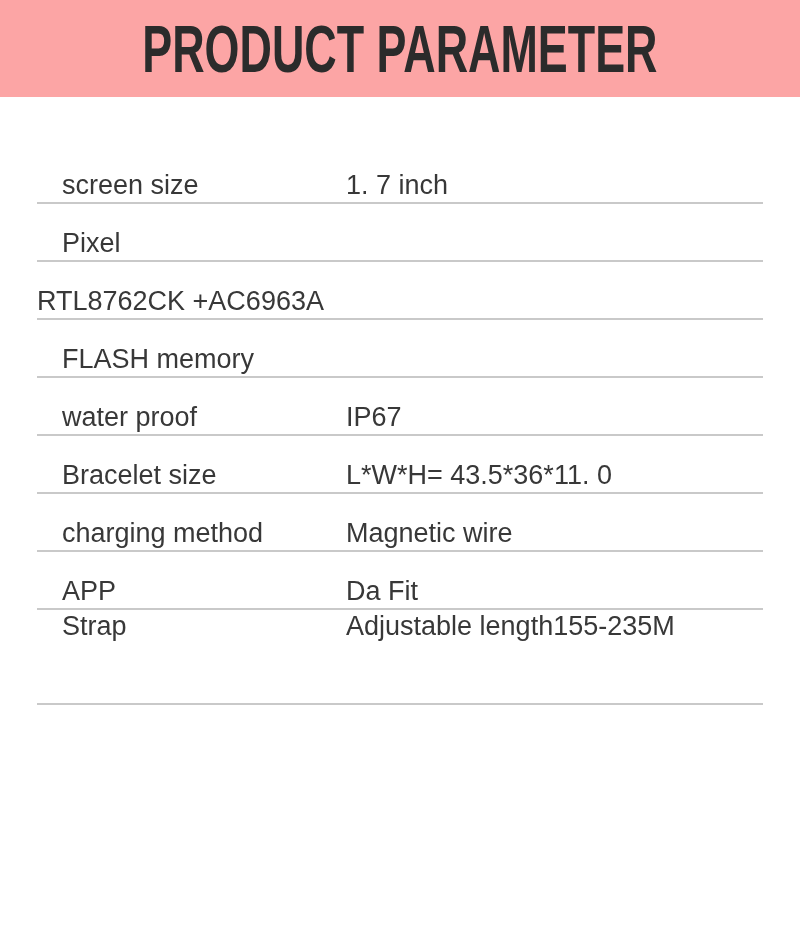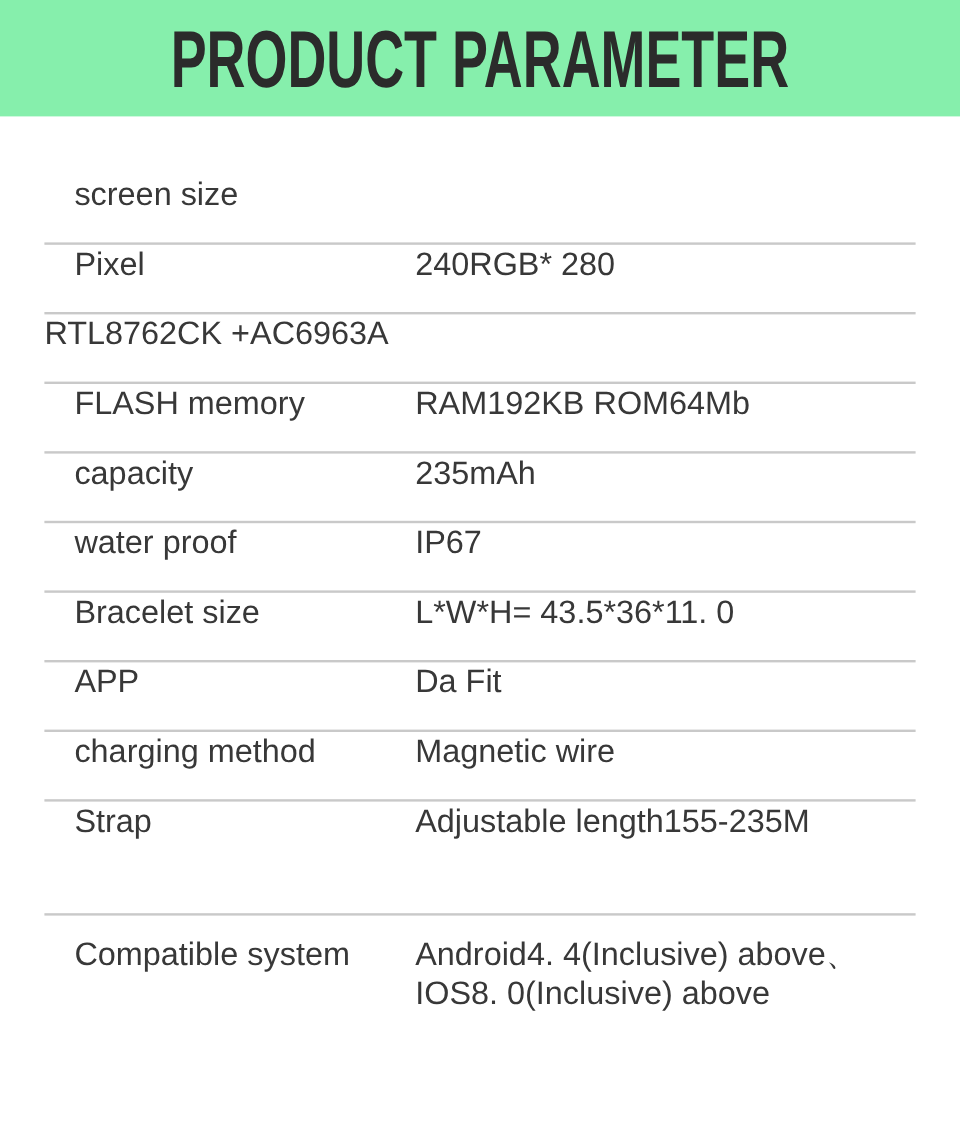--- a/index.html
+++ b/index.html
@@ -7,21 +7,21 @@
   body {
     width: 800px;
     height: 938px;
     background: #ffffff;
     font-family: "Liberation Sans", sans-serif;
     overflow: hidden;
   }
   .banner {
     width: 800px;
     height: 97px;
-    background: #86efac;
+    background: #fca5a5;
     display: flex;
     align-items: center;
     justify-content: center;
   }
   .banner .title {
     margin: 0;
     font-size: 66px;
     font-weight: bold;
     color: #2b2b2b;
     white-space: nowrap;
@@ -30,21 +30,21 @@
     letter-spacing: 0px;
     line-height: 1;
   }
   .spec-table {
     margin: 49px 37px 0 37px; 
     color: #383838;
     font-size: 27px;
   }
   .spec-row {
     display: flex;
-    align-items: flex-start;
+    align-items: flex-end;
     height: 58px;
     border-bottom: 2px solid #c9c9c9;
   }
   .spec-row .label {
     width: 309px;
     padding-left: 25px;
     flex-shrink: 0;
     line-height: 33px;
   }
   .spec-row .value {
@@ -67,94 +67,76 @@
 <body>
 
 <div class="banner">
   <h1 class="title">PRODUCT PARAMETER</h1>
 </div>
 
 <div class="spec-table">
 
   <div class="spec-row">
     <div class="label">screen size</div>
+    <div class="value">
+      <div>1. 7 inch</div>
+      <div></div>
+    </div>
   </div>
 
 
   <div class="spec-row">
     <div class="label">Pixel</div>
-    <div class="value">
-      <div>240RGB* 280</div>
-      <div></div>
-    </div>
   </div>
 
   <div class="spec-row">
     <div class="value">
       <div>RTL8762CK +AC6963A</div>
       <div></div>
     </div>
   </div>
 
   <div class="spec-row">
     <div class="label">FLASH memory</div>
-    <div class="value">
-      <div>RAM192KB ROM64Mb</div>
-      <div></div>
-    </div>
   </div>
 
-  <div class="spec-row">
-    <div class="label">capacity</div>
-    <div class="value">
-      <div>235mAh</div>
-      <div></div>
-    </div>
-  </div>
 
   <div class="spec-row">
     <div class="label">water proof</div>
     <div class="value">
       <div>IP67</div>
       <div></div>
     </div>
   </div>
 
   <div class="spec-row">
     <div class="label">Bracelet size</div>
     <div class="value">
       <div>L*W*H= 43.5*36*11. 0</div>
       <div></div>
     </div>
   </div>
 
   <div class="spec-row">
-    <div class="label">APP</div>
+    <div class="label">charging method</div>
     <div class="value">
-      <div>Da Fit</div>
+      <div>Magnetic wire</div>
       <div></div>
     </div>
   </div>
 
   <div class="spec-row">
-    <div class="label">charging method</div>
+    <div class="label">APP</div>
     <div class="value">
-      <div>Magnetic wire</div>
+      <div>Da Fit</div>
       <div></div>
     </div>
   </div>
 
   <div class="spec-row tall strap-row">
     <div class="label">Strap</div>
     <div class="value">
       <div>Adjustable length155-235M</div>
     </div>
   </div>
 
-  <div class="spec-row tall compat-row">
-    <div class="label">Compatible system</div>
-    <div class="value">
-      <div>Android4. 4(Inclusive) above、</div>
-      <div>IOS8. 0(Inclusive) above</div>
-    </div>
-  </div>
 
 </div>
 
 </body></html>

